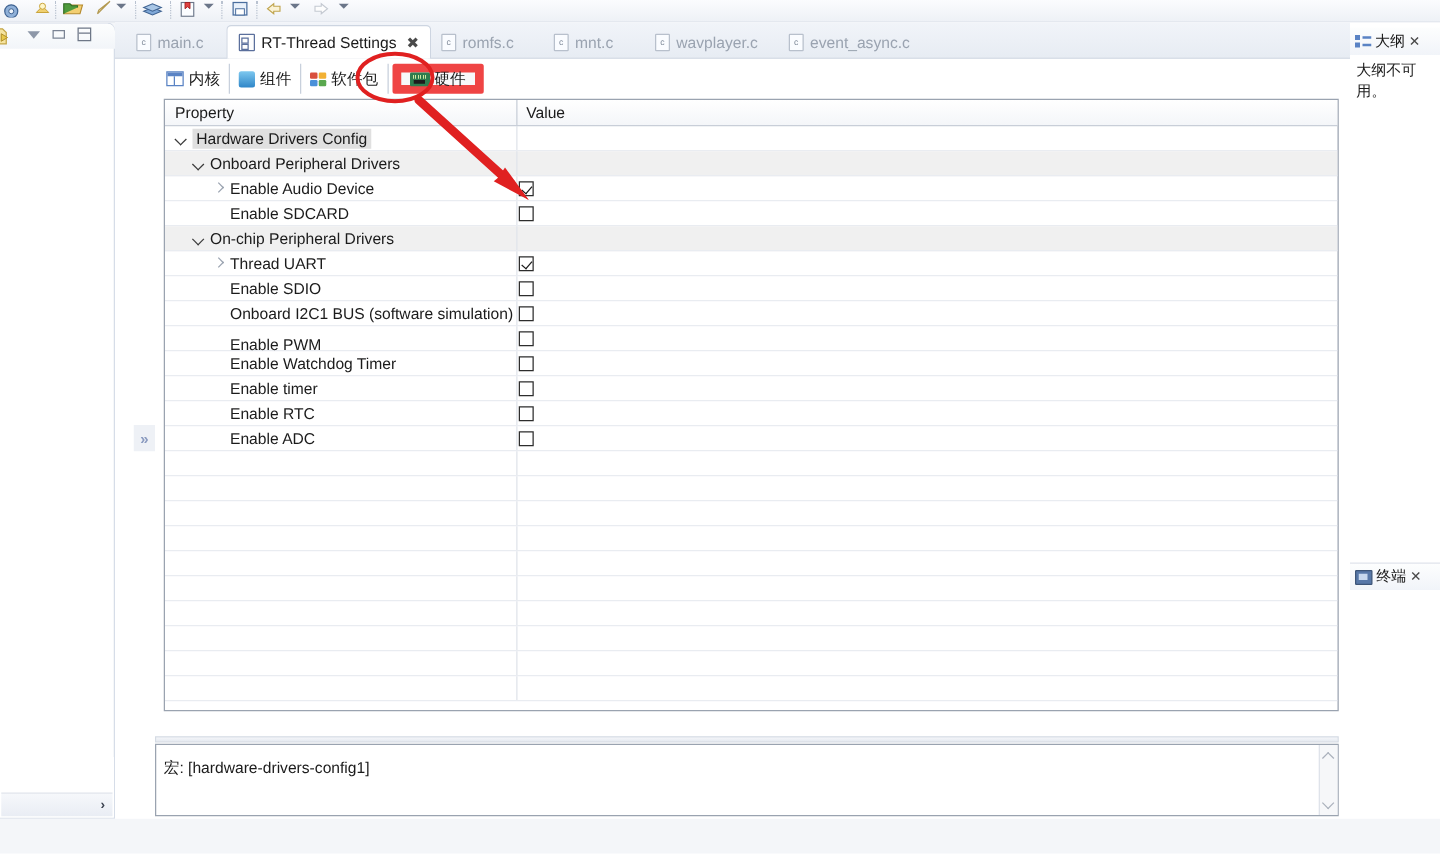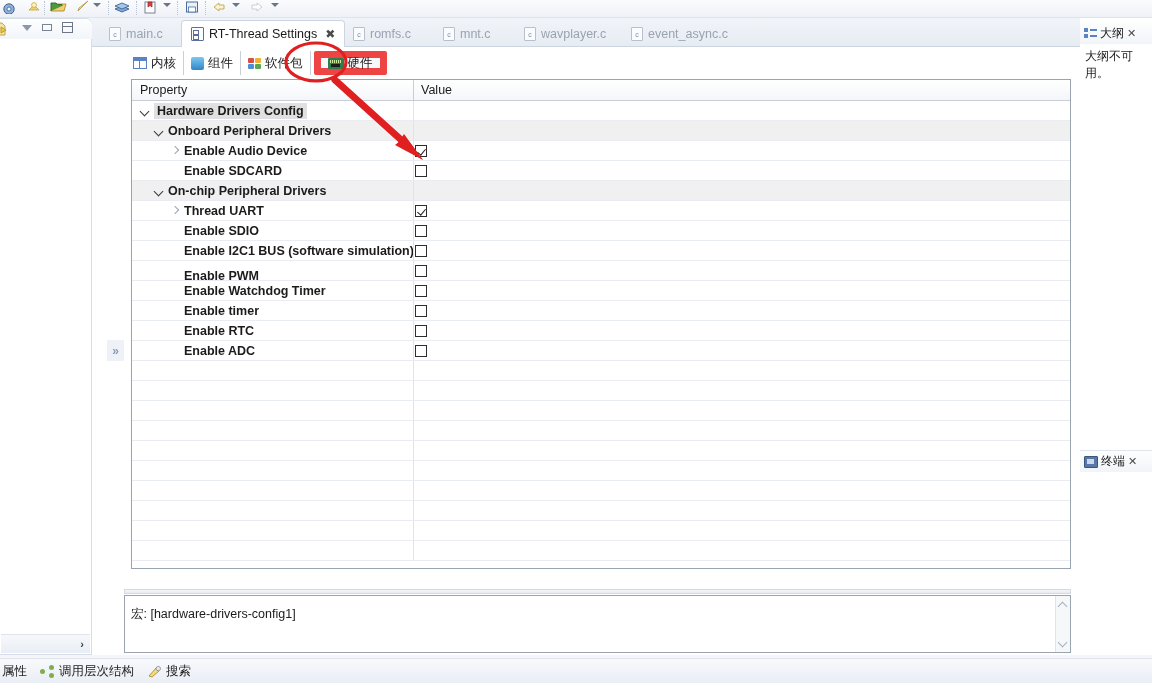--- a/index.html
+++ b/index.html
@@ -153,21 +153,21 @@
     position: relative; height: 20px; border-bottom: 1px solid #e9ecf1;
     display: flex; align-items: center;
   }
   .row.grp { background: #f0f0f0; }
   .cell-prop { position: relative; width: 281px; height: 20px;
                display: flex; align-items: center; font-size: 12.5px; }
   .col-div { position: absolute; left: 281px; top: 0; bottom: 0; width: 1px;
              background: #dfe3ea; }
   .cell-val { position: relative; flex: 1; height: 20px; display: flex;
               align-items: center; padding-left: 2px; }
-  .lbl { color: #1b1b1b; white-space: nowrap; font-weight: bold; }
+  .lbl { color: #1b1b1b; white-space: nowrap; }
   .lbl.hl { background: #e0e0e0; padding: 1px 3px; }
   .twisty { width: 11px; height: 11px; flex: 0 0 auto; position: relative;
             cursor: pointer; margin-right: 3px; }
   .twisty.down::after {
     content: ""; position: absolute; left: 1px; top: 3px;
     width: 6px; height: 6px;
     border-right: 1.6px solid #3a3a3a; border-bottom: 1.6px solid #3a3a3a;
     transform: rotate(45deg);
   }
   .twisty.right::after {
@@ -466,21 +466,21 @@
               <span class="lbl">Enable SDIO</span>
             </div>
             <div class="col-div"></div>
             <div class="cell-val">
               <span class="cbx"></span>
             </div>
           </div>
           <div class="row">
             <div class="cell-prop" style="padding-left: 38px;">
               <span class="twisty"></span>
-              <span class="lbl">Enable I2C1 BUS (software simulation)</span>
+              <span class="lbl">Onboard I2C1 BUS (software simulation)</span>
             </div>
             <div class="col-div"></div>
             <div class="cell-val">
               <span class="cbx"></span>
             </div>
           </div>
           <div class="row">
             <div class="cell-prop" style="padding-left: 38px; margin-top: 10px;">
               <span class="twisty"></span>
               <span class="lbl">Enable PWM</span>
@@ -628,42 +628,20 @@
     </div>
     <div class="rd-body rd-outline-body">大纲不可用。</div>
 
     <div class="rd-section-head rd-term-head">
       <span class="ic-term"></span>
       <span>终端</span>
       <span class="rd-x">✕</span>
     </div>
   </div>
 
-  <div class="bottombar">
-    <div class="bb-item">
-      <span>属性</span>
-    </div>
-    <div class="bb-item">
-      <span class="ic-call">
-        <i style="left:0;top:4px;"></i>
-          <i style="left:9px;top:0;"></i>
-          <i style="left:9px;top:8px;"></i>
-      </span>
-      <span>调用层次结构</span>
-    </div>
-    <div class="bb-item">
-      <span class="ic-search">
-        <svg width="15" height="13" viewBox="0 0 15 13">
-            <path d="M2 11 L9 3 L12 6 L5 12 Z" fill="#f2d98a" stroke="#b08f28" stroke-width=".9"></path>
-            <circle cx="11.3" cy="3.6" r="2.2" fill="#e8e8e8" stroke="#8a8a8a" stroke-width=".8"></circle>
-          </svg>
-      </span>
-      <span>搜索</span>
-    </div>
-  </div>
 
   <svg class="anno" viewBox="0 0 1152 683" xmlns="http://www.w3.org/2000/svg">
     <ellipse cx="316" cy="62" rx="30" ry="19" fill="none" stroke="#e02020" stroke-width="3.2"></ellipse>
     <g>
       <path d="M335,80 L409,147" fill="none" stroke="#e02020" stroke-width="7" stroke-linecap="round"></path>
       <path d="M423,160 L398,143 L404,134 Z" fill="#e02020"></path>
       <path d="M423,160 L405,137 L395,145 Z" fill="#e02020"></path>
     </g>
   </svg>
 

